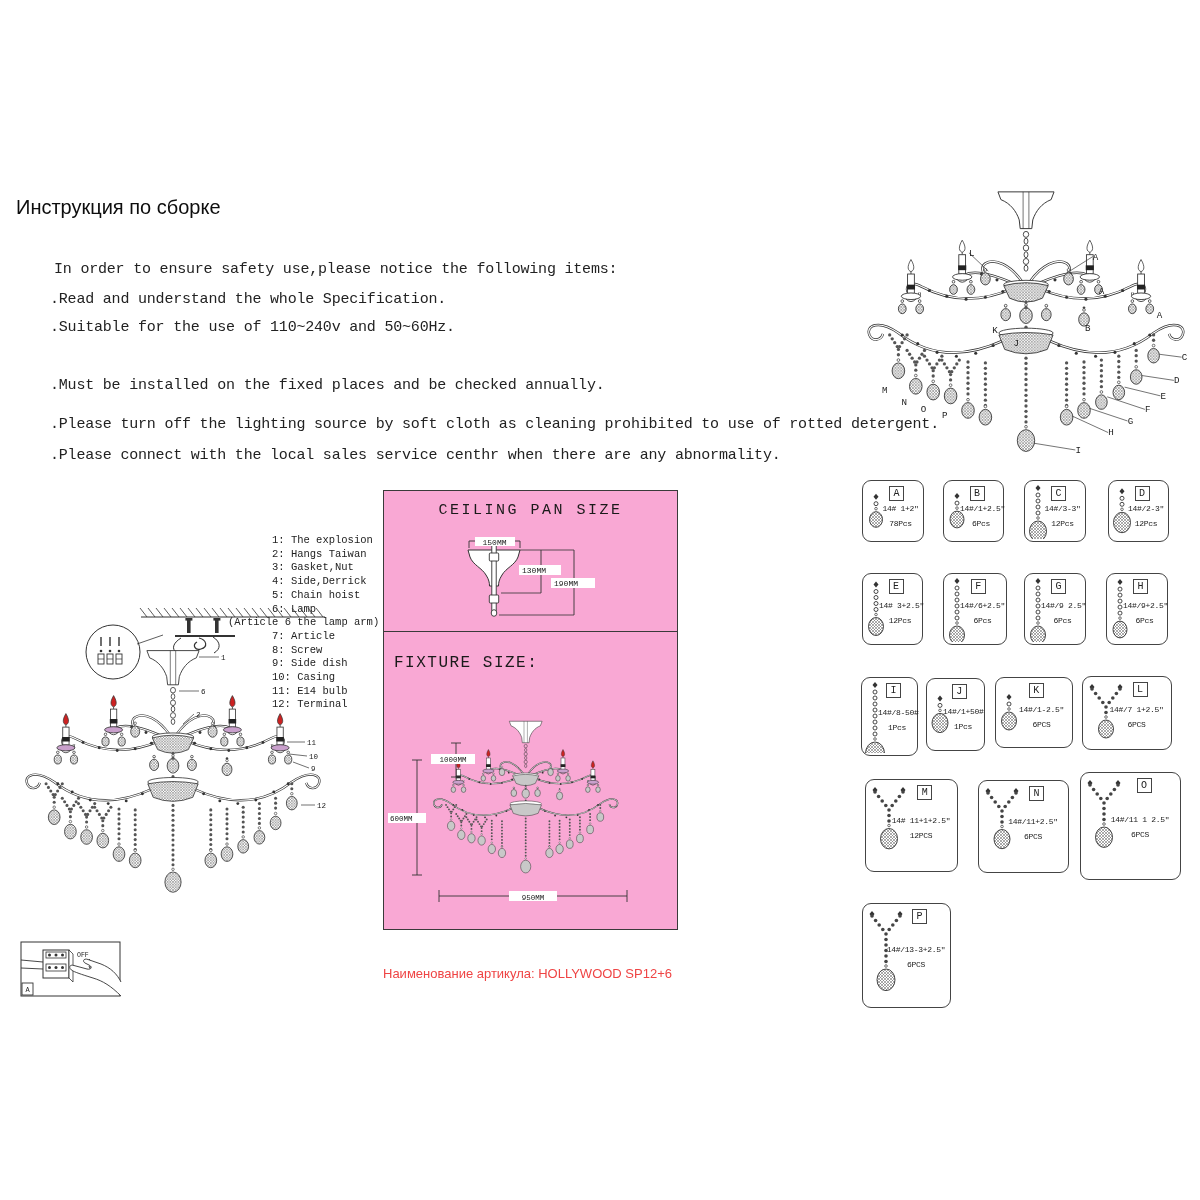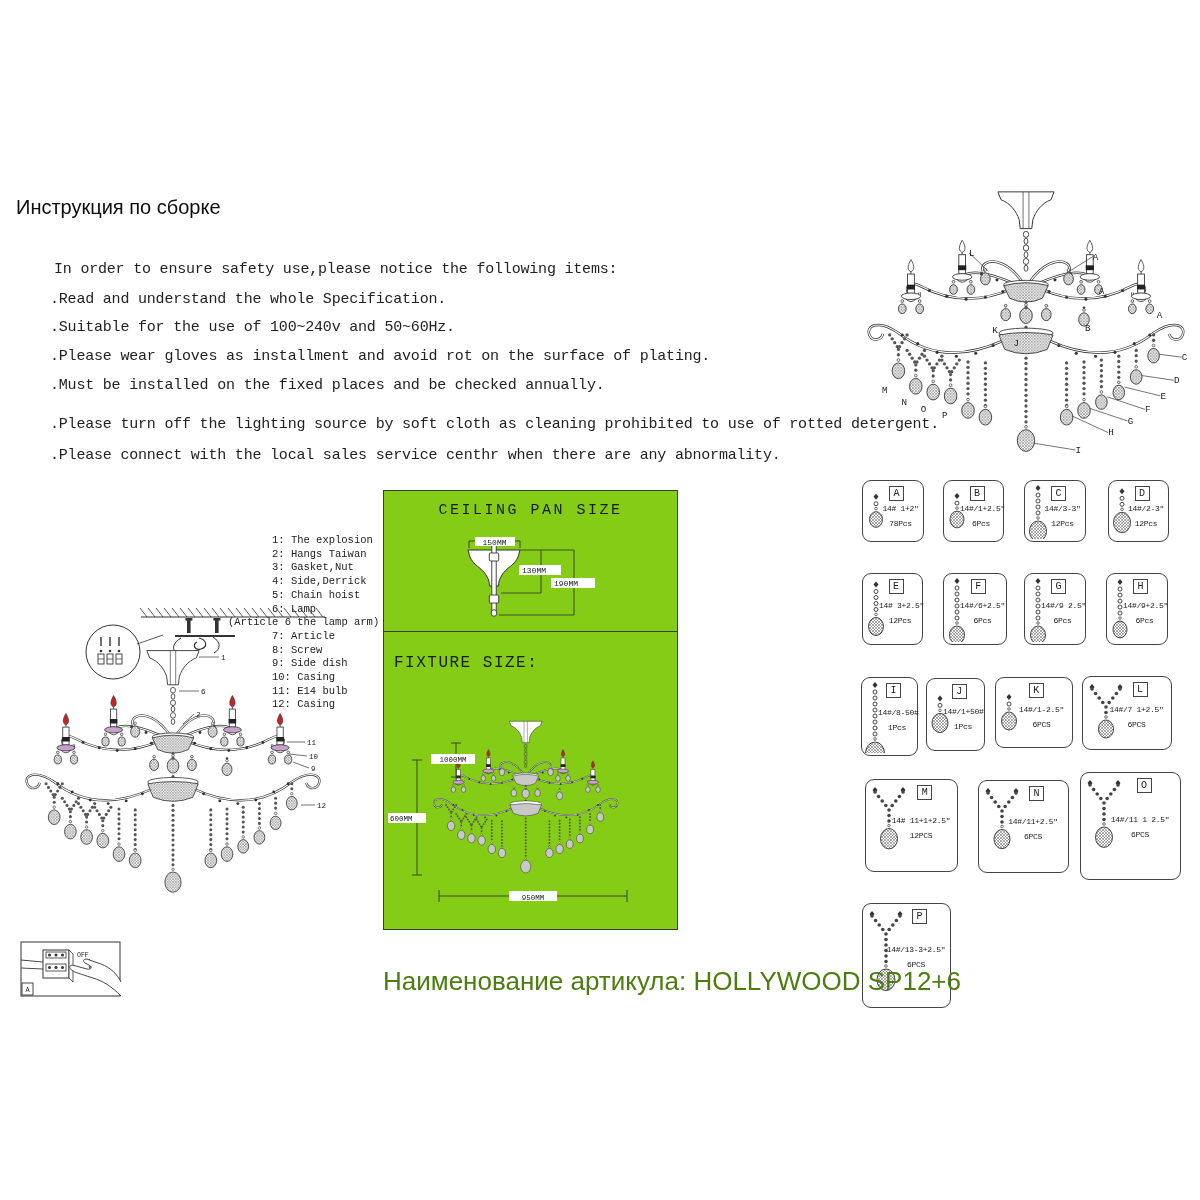--- a/index.html
+++ b/index.html
@@ -3,47 +3,46 @@
 <meta charset="utf-8">
 <style>
   *{box-sizing:border-box;margin:0;padding:0}
   html,body{width:1200px;height:1200px;background:#fff;overflow:hidden}
   body{position:relative;font-family:"Liberation Sans","DejaVu Sans",sans-serif;color:#111}
   .abs{position:absolute}
   .mono{font-family:"Liberation Mono","DejaVu Sans Mono",monospace}
   #page-title{left:16px;top:196px;font-size:20px;color:#0d0d0d}
   #safety{left:50px;top:255px;width:640px;height:210px}
   #safety .sline{position:absolute;white-space:nowrap;font-size:15px;color:#222;letter-spacing:-0.2px}
-  #size-panel{left:383px;top:490px;width:295px;height:440px;border:1.5px solid #3a3a3a;background:#84cc16}
+  #size-panel{left:383px;top:490px;width:295px;height:440px;border:1.5px solid #3a3a3a;background:#f9a8d4}
   #cp-title{left:0;top:11px;width:100%;text-align:center;font-size:15px;letter-spacing:2.5px;color:#1a1a1a}
   #cp-divider{left:0;top:140px;width:100%;border-top:1.4px solid #3a3a3a}
   #fx-title{left:10px;top:163px;font-size:16px;letter-spacing:1.5px;color:#1a1a1a}
   #d-pan{left:5px;top:32px}
   #d-fixture{left:3px;top:222px}
   #parts-list{left:228px;top:534px;width:170px;height:180px}
   #parts-list .pline{position:absolute;white-space:nowrap;font-size:10.5px;color:#222}
   #d-assembly{left:852px;top:188px}
   #d-exploded{left:13px;top:595px}
   #d-breaker{left:13px;top:936px}
-  #article-name{left:383px;top:966px;font-size:26px;color:#4d7c0f}
+  #article-name{left:383px;top:966px;font-size:13px;color:#ef4444}
   .pbox{position:absolute;border:1.3px solid #444;border-radius:9px;background:#fff}
   .pletter{position:absolute;width:15px;height:15px;border:1px solid #444;font-size:10px;line-height:14px;text-align:center;color:#222;background:#fff}
   .pspec,.pqty{position:absolute;font-size:8px;color:#222;white-space:nowrap;text-align:center;letter-spacing:-0.3px}
   .picon{position:absolute;left:1px;top:3px}
   svg text{font-family:"Liberation Mono","DejaVu Sans Mono",monospace;fill:#222}
 </style>
 </head>
 <body>
 
 <div class="abs" id="page-title">Инструкция по сборке</div>
 <div class="abs mono" id="safety">
     <div class="sline" style="left:4px;top:6px">In order to ensure safety use,please notice the following items:</div>
     <div class="sline" style="left:0px;top:36px">.Read and understand the whole Specification.</div>
-    <div class="sline" style="left:0px;top:64px">.Suitable for the use of 100~240v and 50~60Hz.</div>
-    <div class="sline" style="left:0px;top:93px">.Please wear gloves as installment and avoid rot on the surface of plating.</div>
+    <div class="sline" style="left:0px;top:64px">.Suitable for the use of 110~240v and 50~60Hz.</div>
     <div class="sline" style="left:0px;top:122px">.Must be installed on the fixed places and be checked annually.</div>
     <div class="sline" style="left:0px;top:161px">.Please turn off the lighting source by soft cloth as cleaning prohibited to use of rotted detergent.</div>
     <div class="sline" style="left:0px;top:192px">.Please connect with the local sales service centhr when there are any abnormality.</div>
   </div>
 
 <div class="abs" id="size-panel">
   <div class="abs mono" id="cp-title">CEILING PAN SIZE</div>
   <div class="abs" id="d-pan"><svg width="285" height="100" viewBox="0 0 285 100">
         <defs>
           <pattern id="pp" patternUnits="userSpaceOnUse" width="3" height="3">
@@ -461,21 +460,21 @@
     <div class="pline" style="left:44px;top:27.4px">3: Gasket,Nut</div>
     <div class="pline" style="left:44px;top:41.099999999999994px">4: Side,Derrick</div>
     <div class="pline" style="left:44px;top:54.8px">5: Chain hoist</div>
     <div class="pline" style="left:44px;top:68.5px">6: Lamp</div>
     <div class="pline" style="left:0px;top:82.19999999999999px">(Article 6 the lamp arm)</div>
     <div class="pline" style="left:44px;top:95.89999999999999px">7: Article</div>
     <div class="pline" style="left:44px;top:109.6px">8: Screw</div>
     <div class="pline" style="left:44px;top:123.3px">9: Side dish</div>
     <div class="pline" style="left:44px;top:137px">10: Casing</div>
     <div class="pline" style="left:44px;top:150.7px">11: E14 bulb</div>
-    <div class="pline" style="left:44px;top:164.39999999999998px">12: Casing</div>
+    <div class="pline" style="left:44px;top:164.39999999999998px">12: Terminal</div>
   </div>
 <div class="abs" id="d-assembly"><svg width="348" height="290" viewBox="0 0 360 300">
       <defs>
         <pattern id="pa" patternUnits="userSpaceOnUse" width="3" height="3">
           <rect width="3" height="3" fill="#fff"></rect>
           <path d="M0 0L3 3 M3 0L0 3" stroke="#666" stroke-width="0.55"></path>
         </pattern>
       </defs>
       <g>
         <path d="M204,158 C248,178 284,172 312,150 C332,136 346,142 342,152 C339,159 330,158 328,151" fill="none" stroke="#333" stroke-width="2.6"></path>

